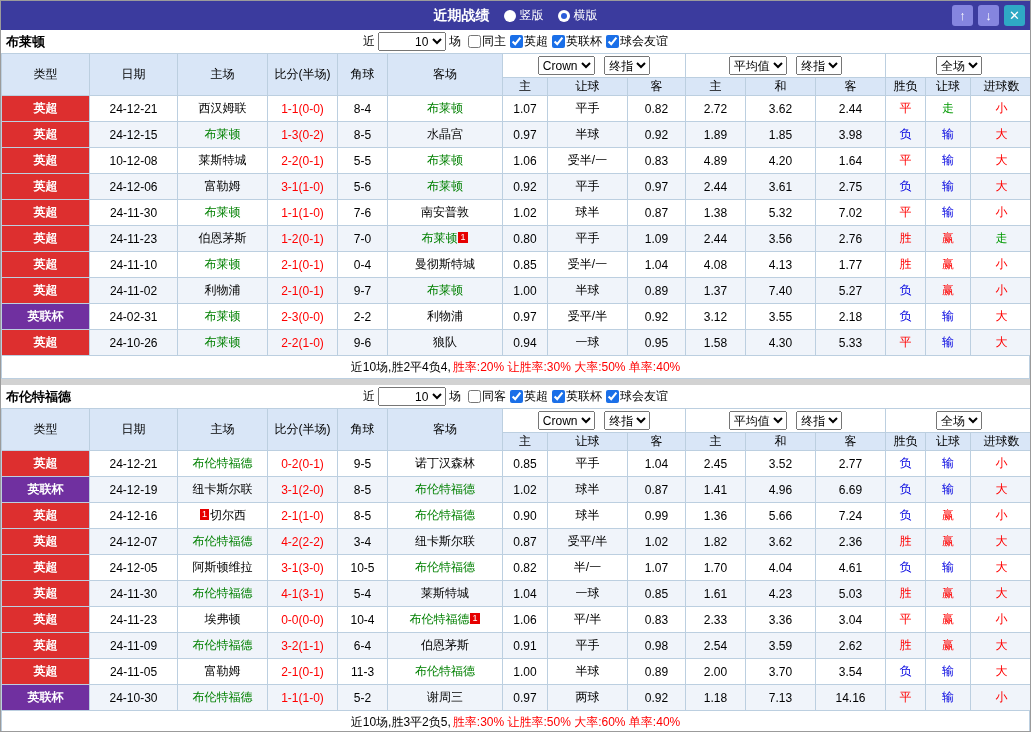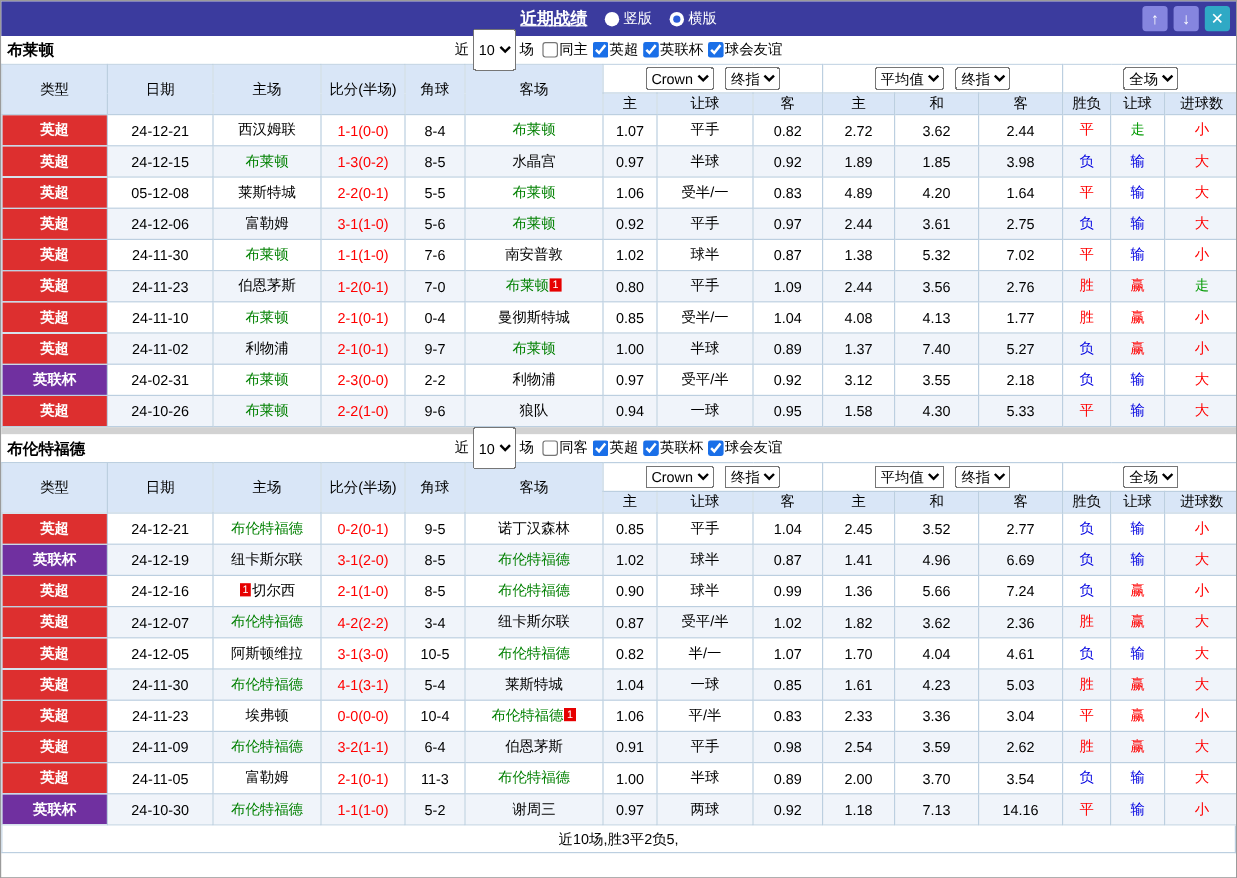--- a/index.html
+++ b/index.html
@@ -4,34 +4,34 @@
 <style>
 :root{
   --bar-purple:#3b3b9e; --epl-red:#dd2f2f; --cup-purple:#7030a0;
   --focus-green:#008000; --score-red:#ff0000; --hdr-blue:#d9e6f7; --grid:#bccfe0;
 }
 *{margin:0;padding:0;box-sizing:border-box;}
 body{width:1031px;height:732px;overflow:hidden;background:#fff;border:1px solid #9b9b9b;
  font-family:"Liberation Sans","DejaVu Sans",sans-serif;font-size:12px;color:#000;}
 .topbar{height:29px;background:var(--bar-purple);position:relative;display:flex;align-items:center;}
 .topbar-center{position:absolute;left:0;right:0;display:flex;justify-content:center;align-items:center;gap:14px;color:#fff;}
-.topbar-title{font-weight:bold;font-size:14px;text-decoration:underline;}
+.topbar-title{font-weight:bold;font-size:14px;}
 .radio-group{display:flex;gap:14px;}
 .radio-item{display:flex;align-items:center;gap:4px;cursor:pointer;}
 .radio-circle{width:12px;height:12px;border-radius:50%;background:#fff;position:relative;display:inline-block;}
 .radio-circle.selected::after{content:"";position:absolute;left:3px;top:3px;width:6px;height:6px;border-radius:50%;background:#2b5cd9;}
 .topbar-buttons{position:absolute;right:5px;display:flex;gap:5px;}
 .tb-btn{width:21px;height:21px;display:flex;align-items:center;justify-content:center;color:#fff;font-weight:bold;font-size:13px;border-radius:3px;cursor:pointer;}
 .tb-btn.updown{background:#8585df;}
 .tb-btn.close{background:#2fa9c5;}
 
 .controls-row{height:23px;position:relative;display:flex;align-items:center;justify-content:center;background:#fff;}
 .team-name{position:absolute;left:5px;font-weight:bold;font-size:13px;}
 .controls{display:flex;align-items:center;gap:3px;}
-.controls select{height:35px;font-size:12px;}
+.controls select{height:19px;font-size:12px;padding-left:32px;}
 .cb-item{display:inline-flex;align-items:center;cursor:pointer;}
 .cb-item input{width:13px;height:13px;accent-color:#1a6fe8;margin:0 1px 0 4px;}
 
 table{border-collapse:collapse;width:1031px;table-layout:fixed;}
 th,td{border:1px solid var(--grid);text-align:center;overflow:hidden;white-space:nowrap;font-size:12px;}
 thead th{background:var(--hdr-blue);font-weight:normal;}
 tr.hdr-top th{height:24px;}
 tr.hdr-sub th{height:18px;}
 th.dd-cell{background:#fff;}
 .dd-cell select{height:19px;font-size:12px;margin:0 3px;}
@@ -180,21 +180,21 @@
     <td class="euro-odds">1.89</td>
     <td class="euro-odds">1.85</td>
     <td class="euro-odds">3.98</td>
     <td class="result-cell res-blue">负</td>
     <td class="result-cell res-blue">输</td>
     <td class="result-cell res-red">大</td>
   </tr>
 
   <tr class="odd">
     <td class="league epl">英超</td>
-    <td>05-12-08</td>
+    <td>10-12-08</td>
     <td class="team-cell"><span>莱斯特城</span></td>
     <td class="score">2-2(0-1)</td>
     <td>5-5</td>
     <td class="team-cell"><span class="focus-team">布莱顿</span></td>
     <td class="asia-odds">1.06</td>
     <td class="asia-odds">受半/一</td>
     <td class="asia-odds">0.83</td>
     <td class="euro-odds">4.89</td>
     <td class="euro-odds">4.20</td>
     <td class="euro-odds">1.64</td>
@@ -323,20 +323,24 @@
     <td class="asia-odds">0.95</td>
     <td class="euro-odds">1.58</td>
     <td class="euro-odds">4.30</td>
     <td class="euro-odds">5.33</td>
     <td class="result-cell res-red">平</td>
     <td class="result-cell res-blue">输</td>
     <td class="result-cell res-red">大</td>
   </tr>
 </tbody>
     </table>
+    <div class="summary-row">
+      <span>近10场,胜2平4负4, </span>
+      <span class="summary-stats">胜率:20% 让胜率:30% 大率:50% 单率:40%</span>
+    </div>
   </div>
 <div class="divider"></div>
   <div class="section">
     <div class="controls-row">
       <span class="team-name">布伦特福德</span>
       <span class="controls">
         <span>近</span>
         <select><option>10</option></select>
         <span>场</span>
         <span><label class="cb-item">
@@ -581,15 +585,16 @@
     <td class="euro-odds">7.13</td>
     <td class="euro-odds">14.16</td>
     <td class="result-cell res-red">平</td>
     <td class="result-cell res-blue">输</td>
     <td class="result-cell res-red">小</td>
   </tr>
 </tbody>
     </table>
     <div class="summary-row">
       <span>近10场,胜3平2负5, </span>
+      <span class="summary-stats">胜率:30% 让胜率:50% 大率:60% 单率:40%</span>
     </div>
   </div>
 </div>
 
 </body></html>

